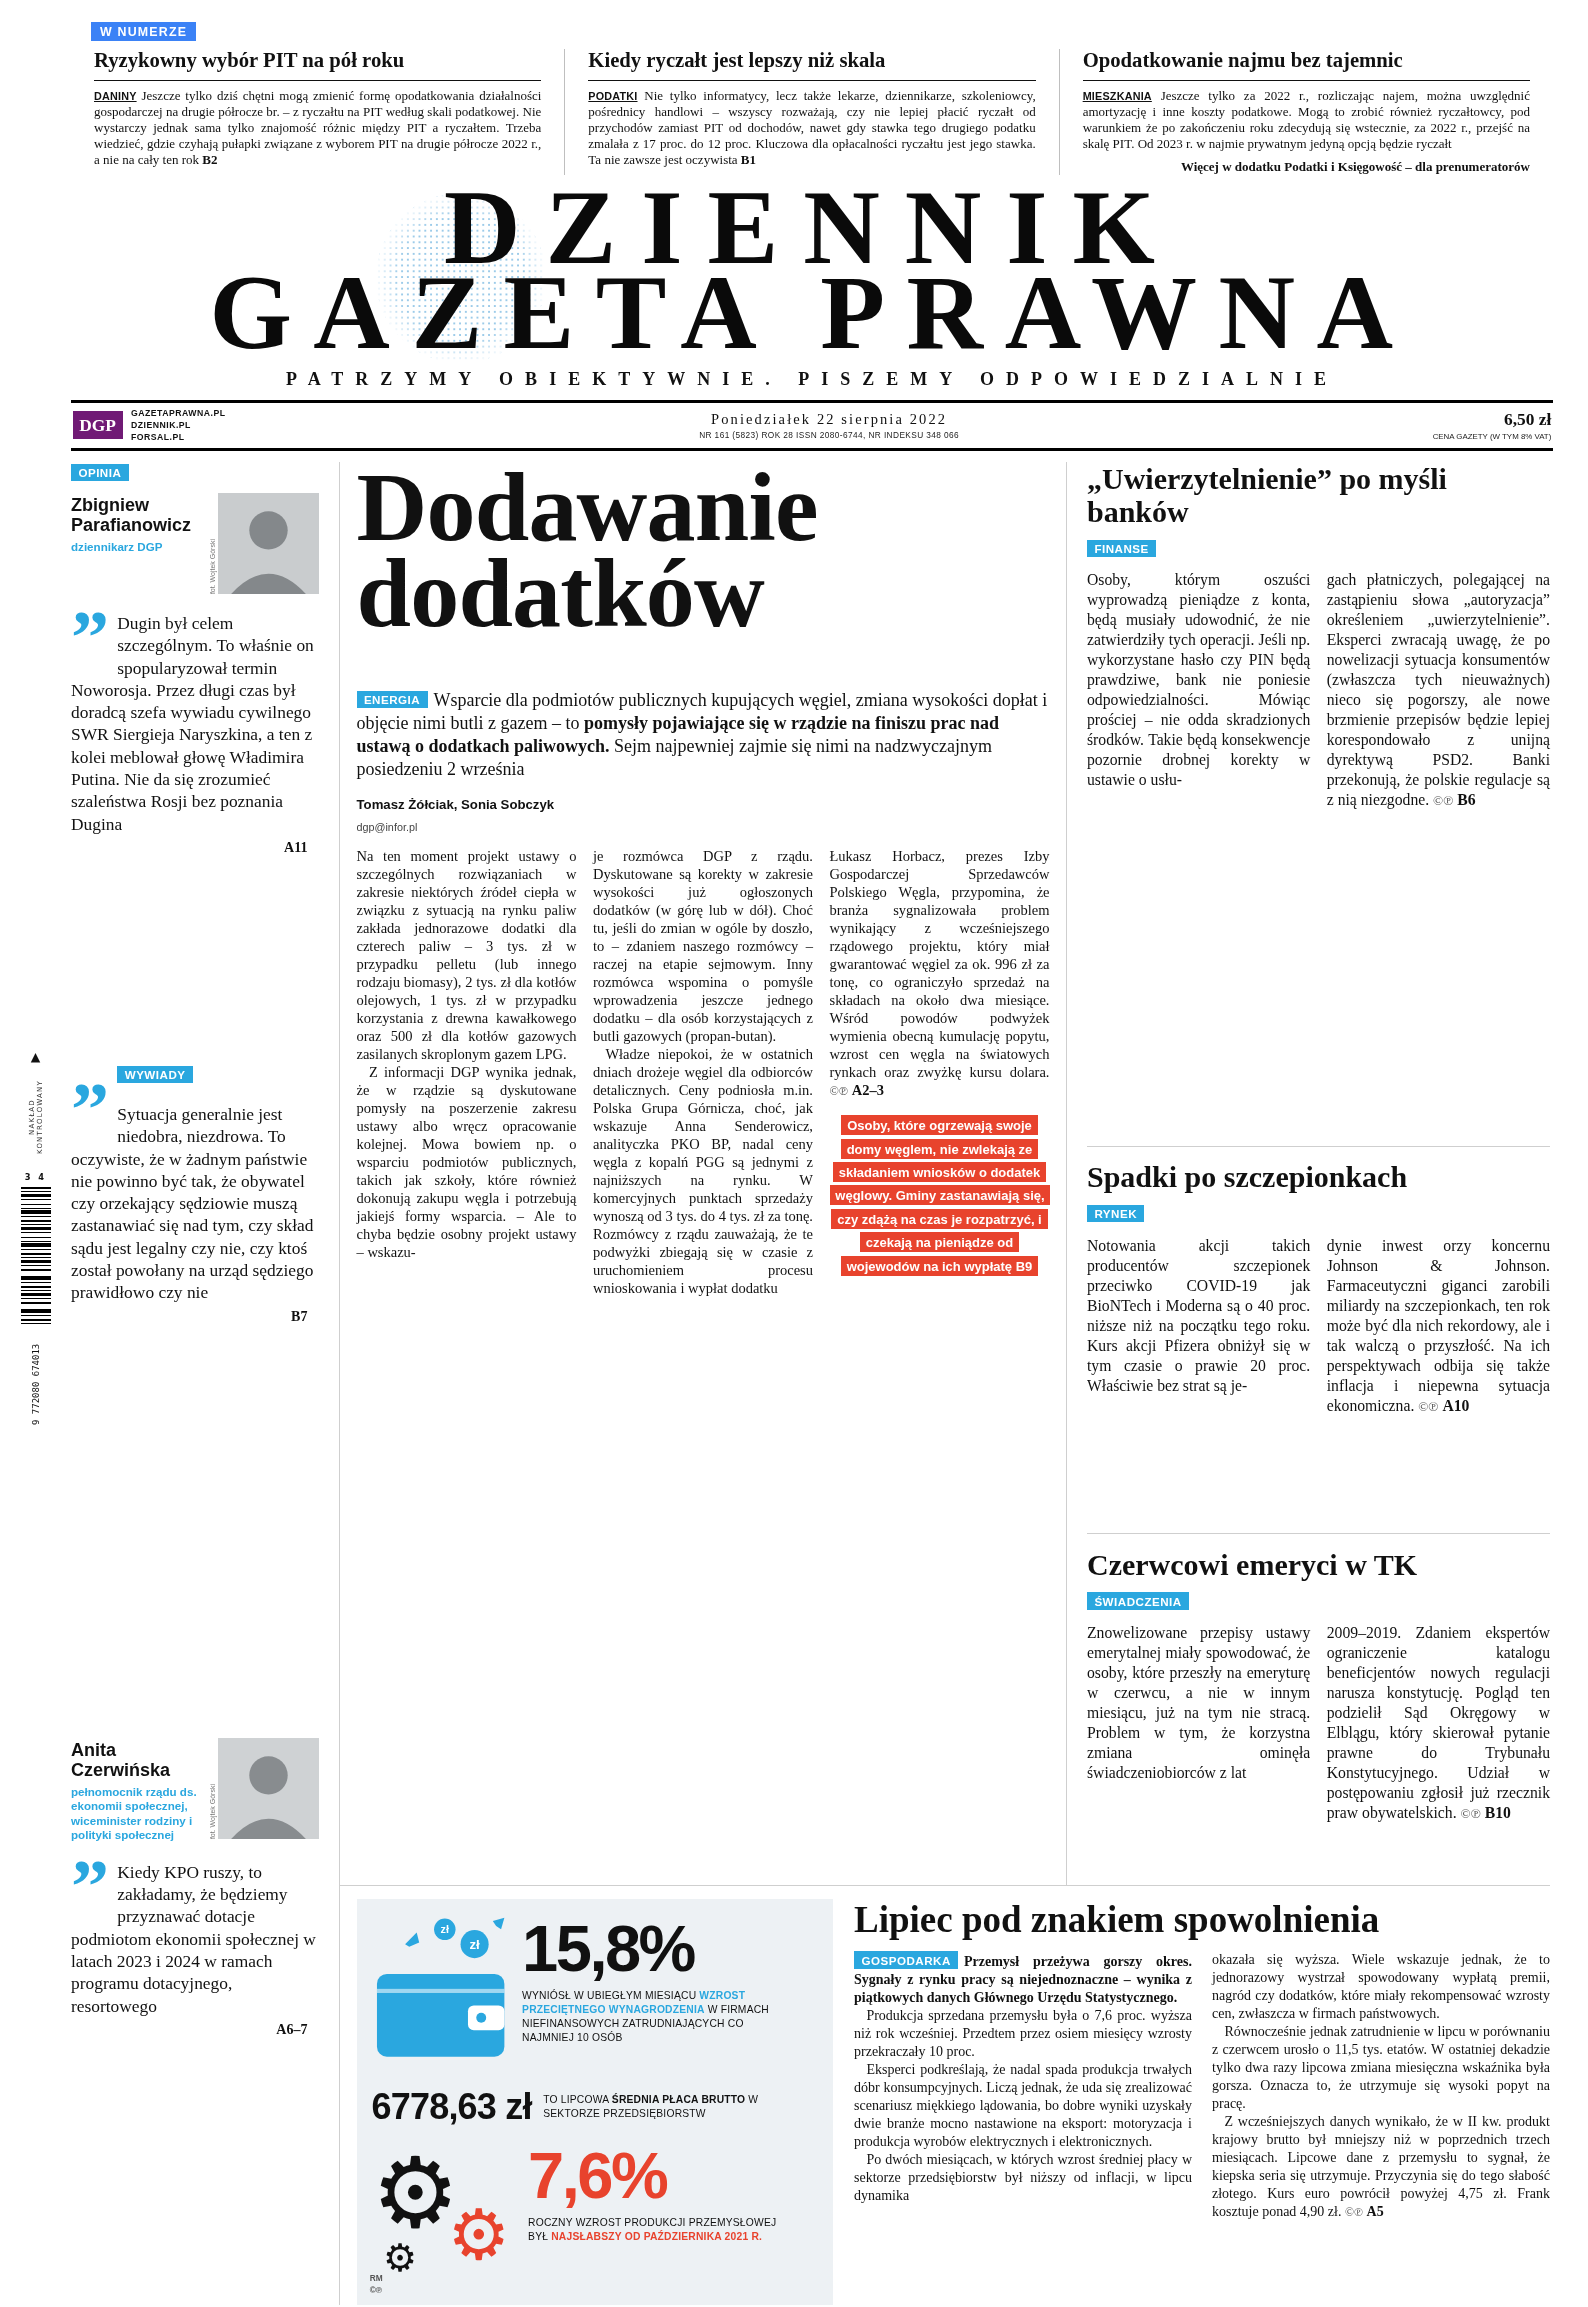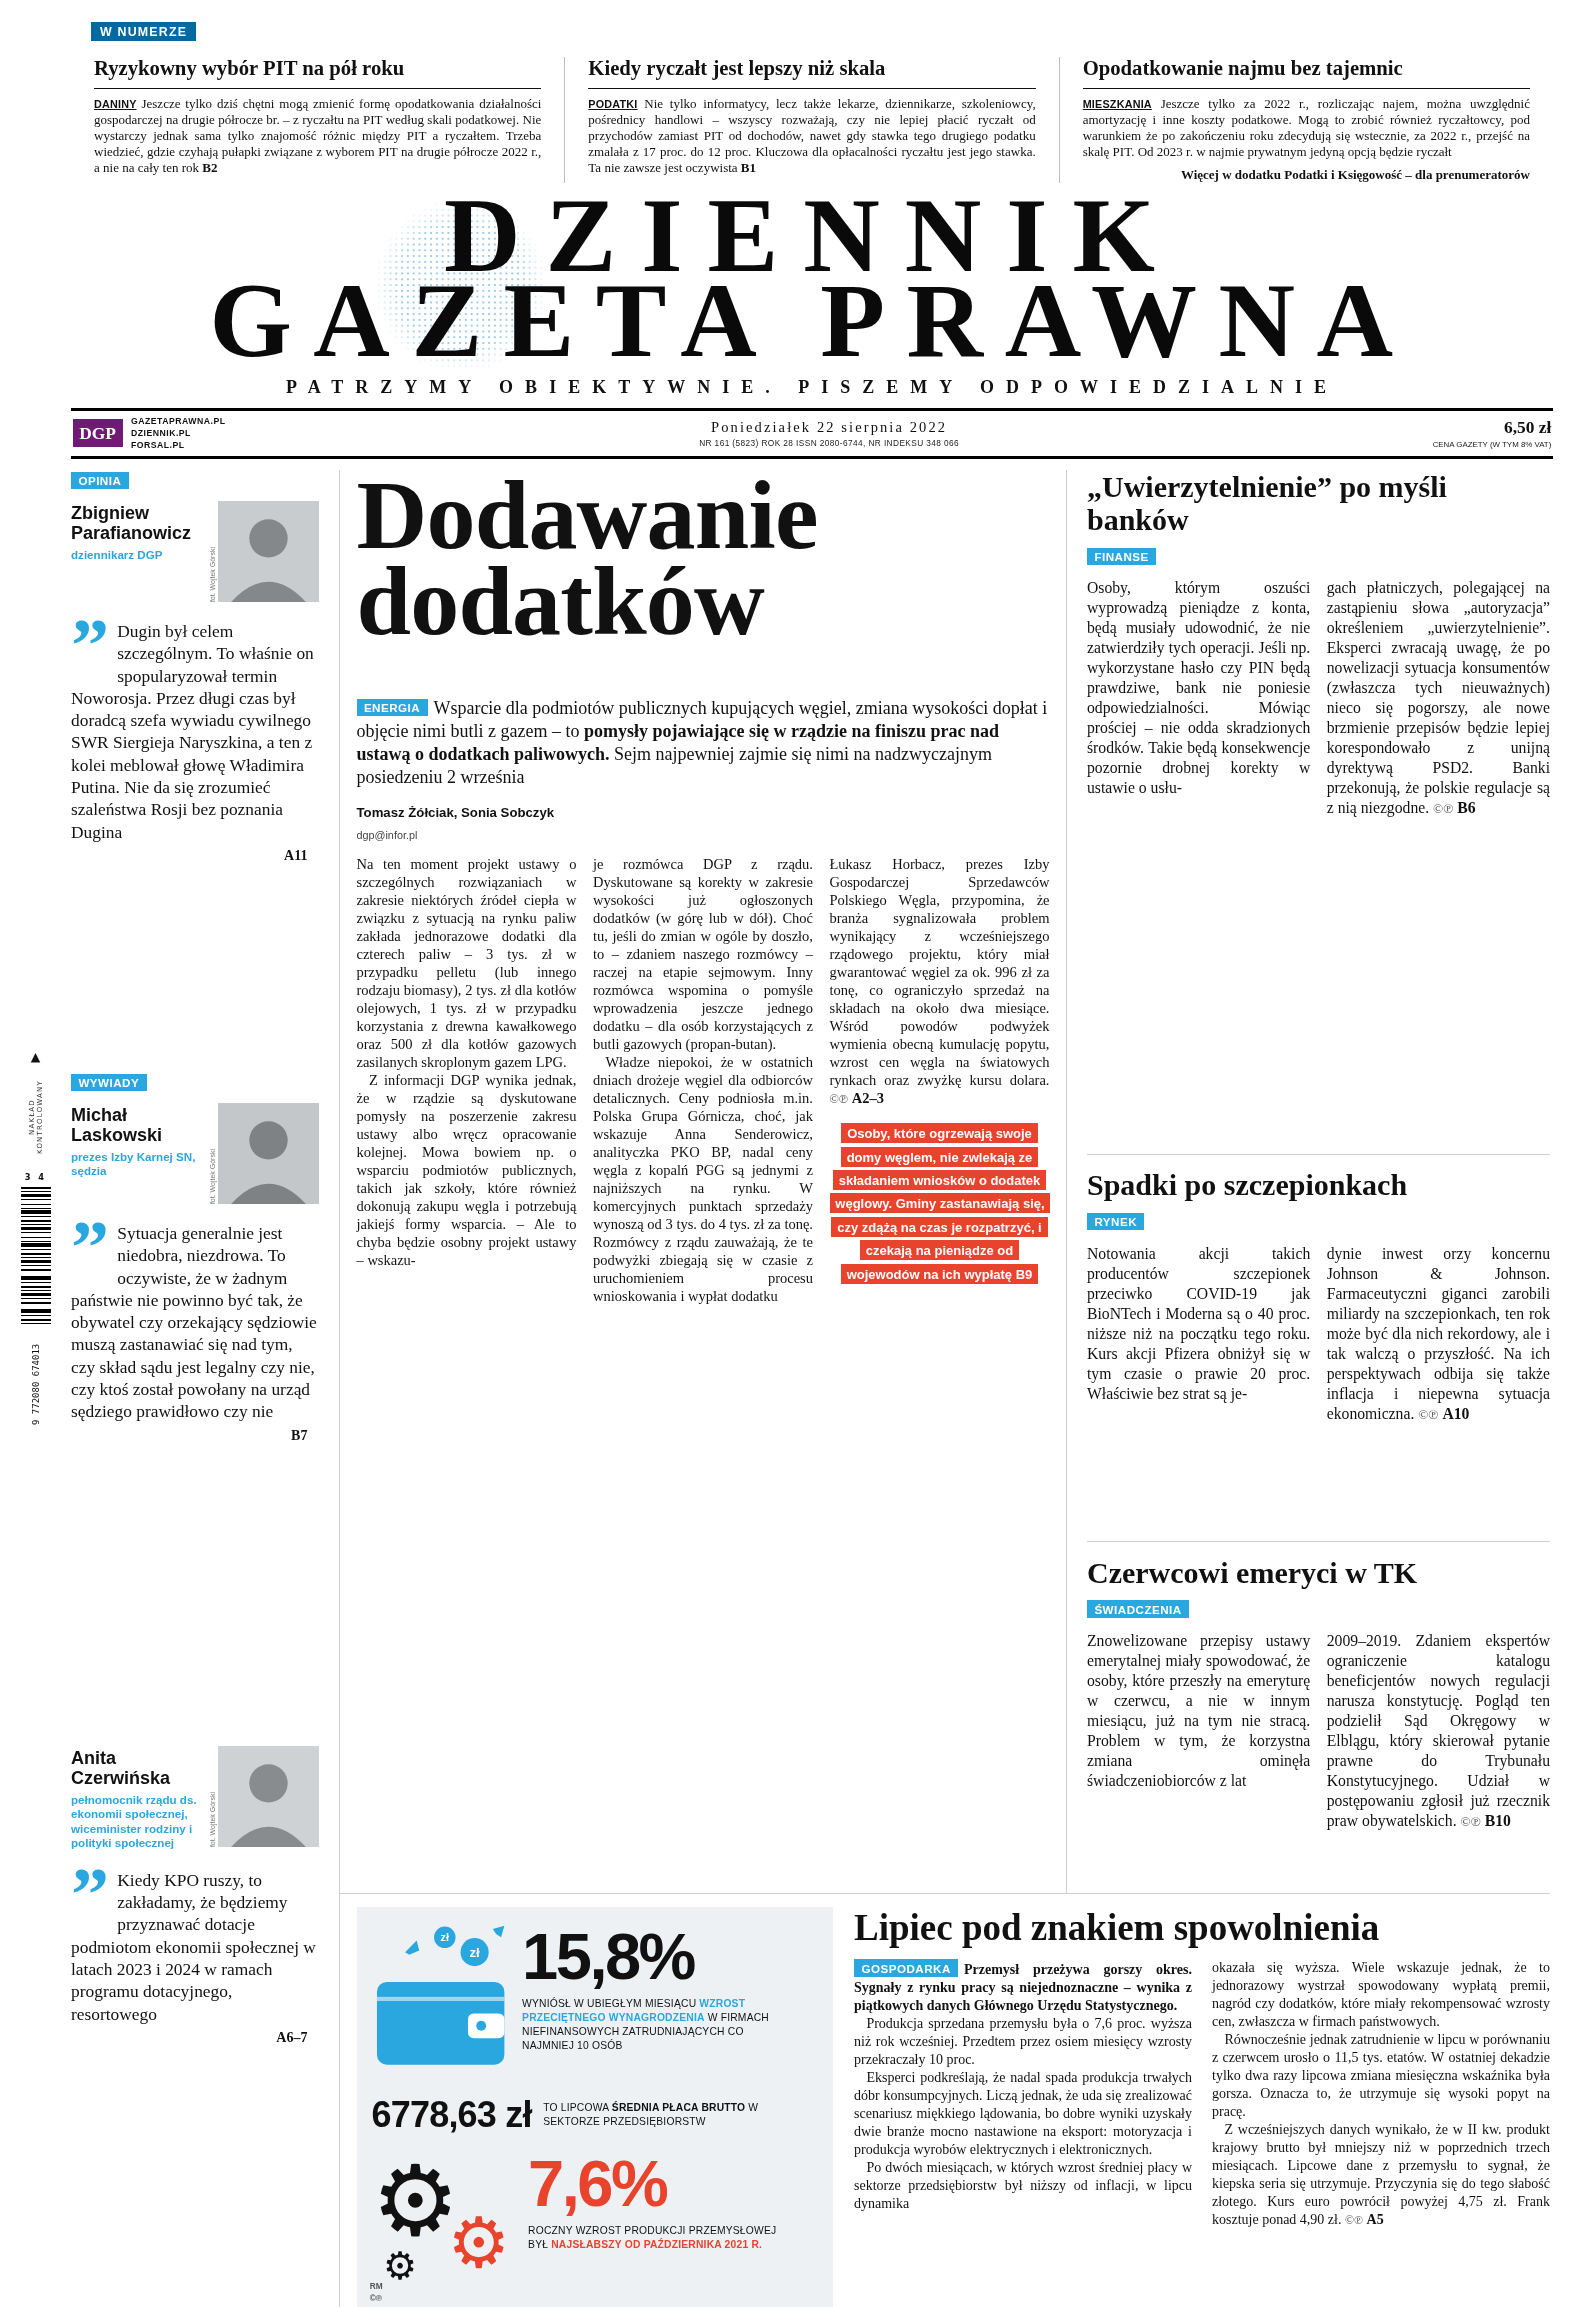--- a/index.html
+++ b/index.html
@@ -9,21 +9,21 @@
   
   .edge { position:absolute; left:6.6px; top:1049px; width:58px; text-align:center; font-family:"DejaVu Sans",sans-serif; }
   .edge-logo { font-size:12.4px; color:#111; }
   .edge-cert-text { display:inline-block; writing-mode:vertical-rl; transform:rotate(180deg); font-size:7px; letter-spacing:1.2px; color:#333; height:98px; margin:4.1px auto 3.3px; }
   .edge-code { font-size:8.3px; font-weight:bold; letter-spacing:2.5px; }
   .barcode { width:30px; height:139px; margin:5px auto 3.3px;
     background:repeating-linear-gradient(180deg,#000 0 1.7px,#fff 1.7px 4.1px,#000 4.1px 5px,#fff 5px 6.6px,#000 6.6px 10px,#fff 10px 12.4px,#000 12.4px 13.2px,#fff 13.2px 16.5px); }
   .edge-ean { display:inline-block; writing-mode:vertical-rl; transform:rotate(180deg); font-size:9px; font-family:"DejaVu Sans Mono",monospace; height:109px; }
 
   
-  .wnumerze { display:inline-block; background:#0369a1; color:#fff; font:bold 12.4px/1 "Liberation Sans",sans-serif; letter-spacing:1.2px; padding:4.1px 9px 3.3px; margin:0 0 16px 20px; }
+  .wnumerze { display:inline-block; background:#3b82f6; color:#fff; font:bold 12.4px/1 "Liberation Sans",sans-serif; letter-spacing:1.2px; padding:4.1px 9px 3.3px; margin:0 0 8px 20px; }
   .teasers { display:flex; }
   .teaser { flex:1 1 0; padding:0 23px; }
   .teaser + .teaser { border-left:0.8px solid #bfbfbf; }
   .teaser h2 { font:bold 20.7px/1.12 "Liberation Serif",serif; margin-bottom:7.4px; }
   .trule { border-bottom:1.2px solid #111; margin-bottom:7.4px; }
   .tbody { font-size:13px; line-height:16px; text-align:justify; }
   .kick { font-family:"Liberation Sans",sans-serif; font-size:10.8px; letter-spacing:0.2px;text-decoration:underline; }
   .pageref { font-weight:bold; }
   .tfooter { margin-top:6.6px; text-align:right; font-weight:bold; font-size:13px; line-height:15.7px; }
 
@@ -204,34 +204,20 @@
             <figcaption class="credit">fot. Wojtek Górski</figcaption>
           </figure>
         </div>
         <div class="qmark">”</div>
         <p class="sb-quote">Dugin był celem szczególnym. To właśnie on spopularyzował termin Noworosja. Przez długi czas był doradcą szefa wywiadu cywilnego SWR Siergieja Naryszkina, a ten z kolei meblował głowę Władimira Putina. Nie da się zrozumieć szaleństwa Rosji bez poznania Dugina</p>
         <div class="sb-page pageref">A11</div>
       </section>
 
       <section class="sb-item sb-i2">
         <div class="chip">WYWIADY</div>
-        <div class="sb-head">
-          <div class="sb-names">
-            <div class="sb-name">Michał Laskowski</div>
-            <div class="sb-role">prezes Izby Karnej SN, sędzia</div>
-          </div>
-          <figure class="sb-photo">
-            <svg viewBox="0 0 100 100" width="101" height="101">
-                <rect width="100" height="100" fill="#c4c7c9"></rect>
-                <circle cx="50" cy="37" r="19" fill="#7e8285"></circle>
-                <path d="M13 100 Q50 60 87 100 Z" fill="#7e8285"></path>
-              </svg>
-            <figcaption class="credit">fot. Wojtek Górski</figcaption>
-          </figure>
-        </div>
         <div class="qmark">”</div>
         <p class="sb-quote">Sytuacja generalnie jest niedobra, niezdrowa. To oczywiste, że w żadnym państwie nie powinno być tak, że obywatel czy orzekający sędziowie muszą zastanawiać się nad tym, czy skład sądu jest legalny czy nie, czy ktoś został powołany na urząd sędziego prawidłowo czy nie</p>
         <div class="sb-page pageref">B7</div>
       </section>
 
       <section class="sb-item">
         <div class="sb-head">
           <div class="sb-names">
             <div class="sb-name">Anita Czerwińska</div>
             <div class="sb-role">pełnomocnik rządu ds. ekonomii społecznej, wiceminister rodziny i polityki społecznej</div>

